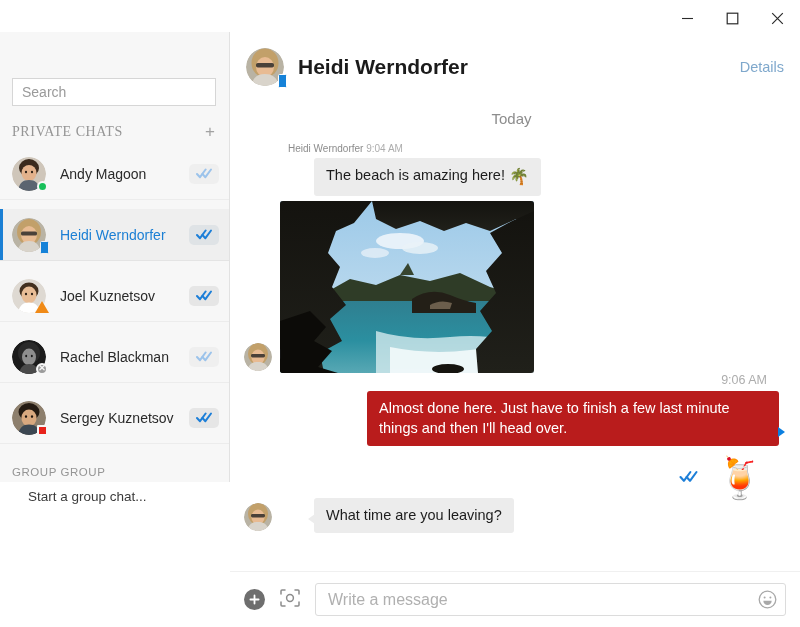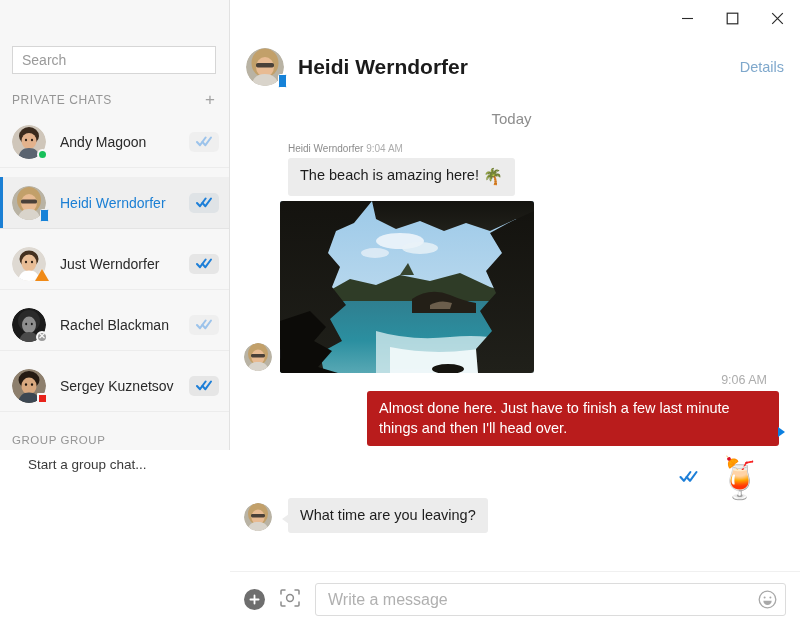--- a/index.html
+++ b/index.html
@@ -17,20 +17,21 @@
 
   
   .sidebar {
     width: 230px;
     height: 450px;
     background: #f7f7f7;
     border-right: 1px solid #e2e2e2;
     display: flex;
     flex-direction: column;
     flex: 0 0 230px;
+    margin-top: 32px;
   }
   .search-wrap { padding: 46px 14px 0 12px; }
   .search-input {
     width: 204px; height: 28px;
     border: 1px solid #d6d6d6;
     background: #ffffff;
     font-size: 14px;
     font-family: "Liberation Sans", sans-serif;
     color: #444;
     padding: 0 9px;
@@ -38,23 +39,24 @@
   }
   .search-input::placeholder { color: #9a9a9a; }
 
   .section-head {
     display: flex;
     align-items: center;
     justify-content: space-between;
     padding: 17px 14px 8px 12px;
   }
   .section-title {
-    font-size: 12px;
+    font-size: 14px;
     letter-spacing: .55px;
     color: #959595;
+    font-family: Liberation Serif, serif;
   }
   .plus-icon {
     font-size: 17px;
     color: #a2a2a2;
     line-height: 1;
     cursor: pointer;
     user-select: none;
   }
 
   .chat-list { display: flex; flex-direction: column; gap: 9px; }
@@ -223,21 +225,21 @@
     position: relative;
   }
   .day-divider {
     text-align: center;
     font-size: 15px;
     color: #8d8d8d;
     padding: 13px 0 16px 0;
   }
 
   .msg-row { display: flex; margin-bottom: 2px; }
-  .msg-row.in { justify-content: flex-start; }
+  .msg-row.in { justify-content: flex-start; gap: 26px; }
   .msg-row.out { justify-content: flex-end; }
 
   .msg-left-gutter { width: 44px; flex: 0 0 44px; }
 
   .meta-line {
     font-size: 10px;
     color: #9a9a9a;
     padding-left: 44px;
     margin-bottom: 4px;
   }
@@ -442,21 +444,21 @@
               <ellipse cx="17" cy="12" rx="9.5" ry="8.5" fill="#43301f"></ellipse>
               <ellipse cx="17" cy="16" rx="7.5" ry="8.5" fill="#e8bd96"></ellipse>
               <path d="M6 34c1.2-7.5 5-10.5 11-10.5S27 26.5 28 34z" fill="#ffffff"></path>
               <ellipse cx="14" cy="15" rx="1.1" ry="1.3" fill="#2b1f16"></ellipse>
               <ellipse cx="20" cy="15" rx="1.1" ry="1.3" fill="#2b1f16"></ellipse>
             </g>
               </svg>
           </div>
           <span class="presence away"></span>
         </div>
-        <span class="chat-name">Just Werndorfer</span>
+        <span class="chat-name">Joel Kuznetsov</span>
         <span class="read-badge">
           <svg width="17" height="11" viewBox="0 0 17 11">
             <path d="M1 6l3 3.2L9.6 1.5" fill="none" stroke="#1d7fd8" stroke-width="2" stroke-linecap="round" stroke-linejoin="round"></path>
             <path d="M6.4 6l3 3.2L15 1.5" fill="none" stroke="#1d7fd8" stroke-width="2" stroke-linecap="round" stroke-linejoin="round"></path>
           </svg>
         </span>
       </div>
 
 
       <div class="chat-item">

